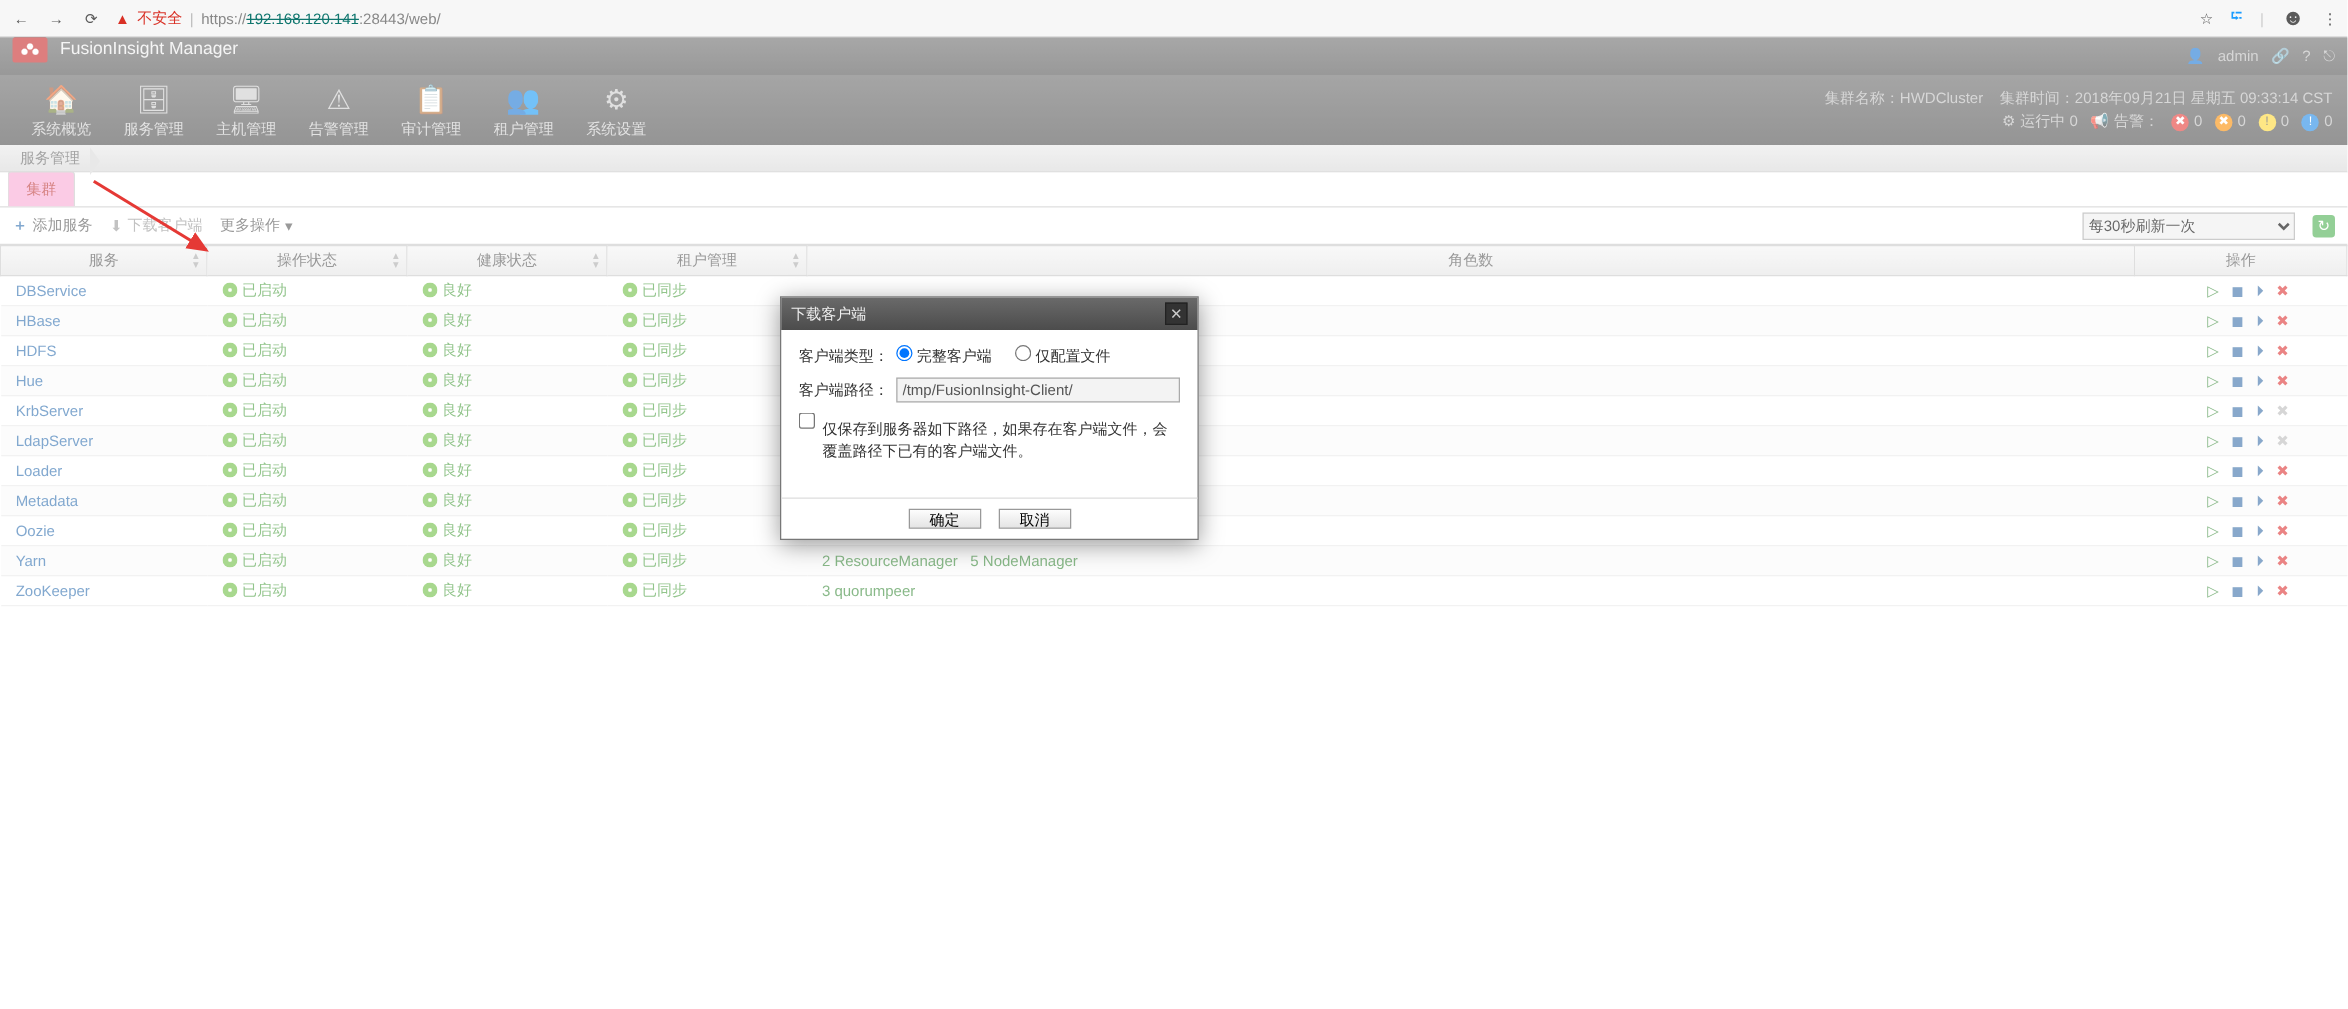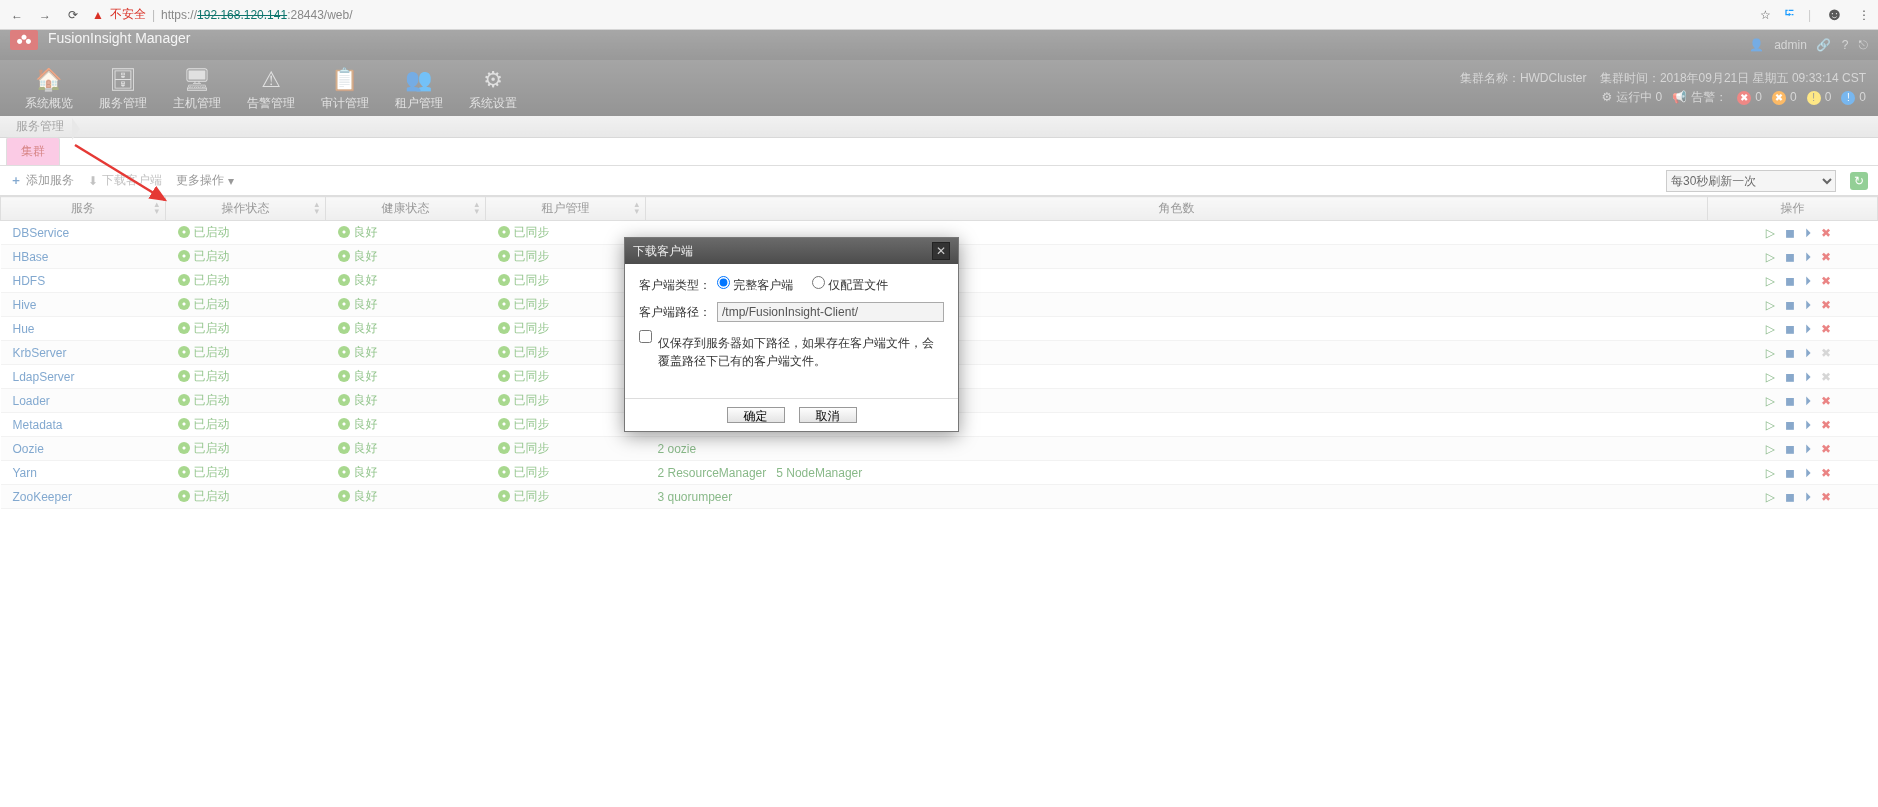--- a/index.html
+++ b/index.html
@@ -253,35 +253,20 @@
         <td>
           <div class="act">
             <span style="color:#3a8a3a">▷</span>
             <span style="color:#3a6fa8">◼</span>
             <span style="color:#3a6fa8">⏵</span>
             <span class="del">✖</span>
           </div>
         </td>
       </tr>
       <tr>
-        <td><a class="svc-link">Hive</a></td>
-        <td><span class="ok">已启动</span></td>
-        <td><span class="ok">良好</span></td>
-        <td><span class="ok">已同步</span></td>
-        <td><span class="roles"></span></td>
-        <td>
-          <div class="act">
-            <span style="color:#3a8a3a">▷</span>
-            <span style="color:#3a6fa8">◼</span>
-            <span style="color:#3a6fa8">⏵</span>
-            <span class="del">✖</span>
-          </div>
-        </td>
-      </tr>
-      <tr>
         <td><a class="svc-link">Hue</a></td>
         <td><span class="ok">已启动</span></td>
         <td><span class="ok">良好</span></td>
         <td><span class="ok">已同步</span></td>
         <td><span class="roles"></span></td>
         <td>
           <div class="act">
             <span style="color:#3a8a3a">▷</span>
             <span style="color:#3a6fa8">◼</span>
             <span style="color:#3a6fa8">⏵</span>

